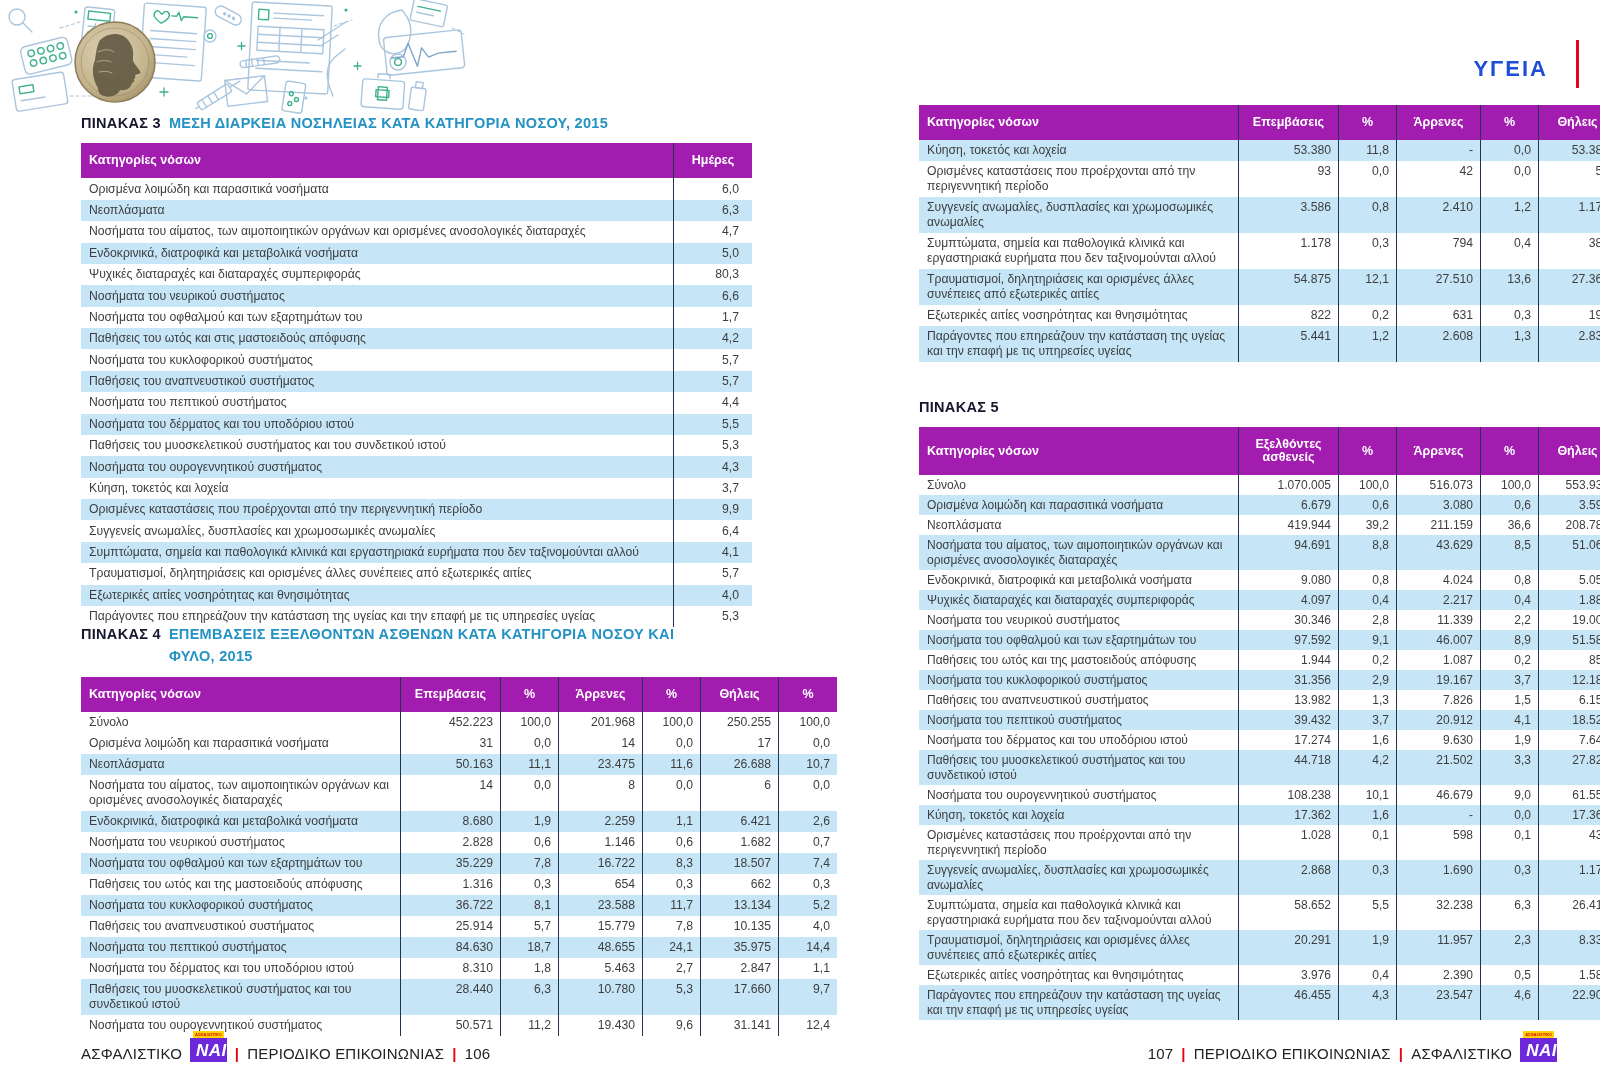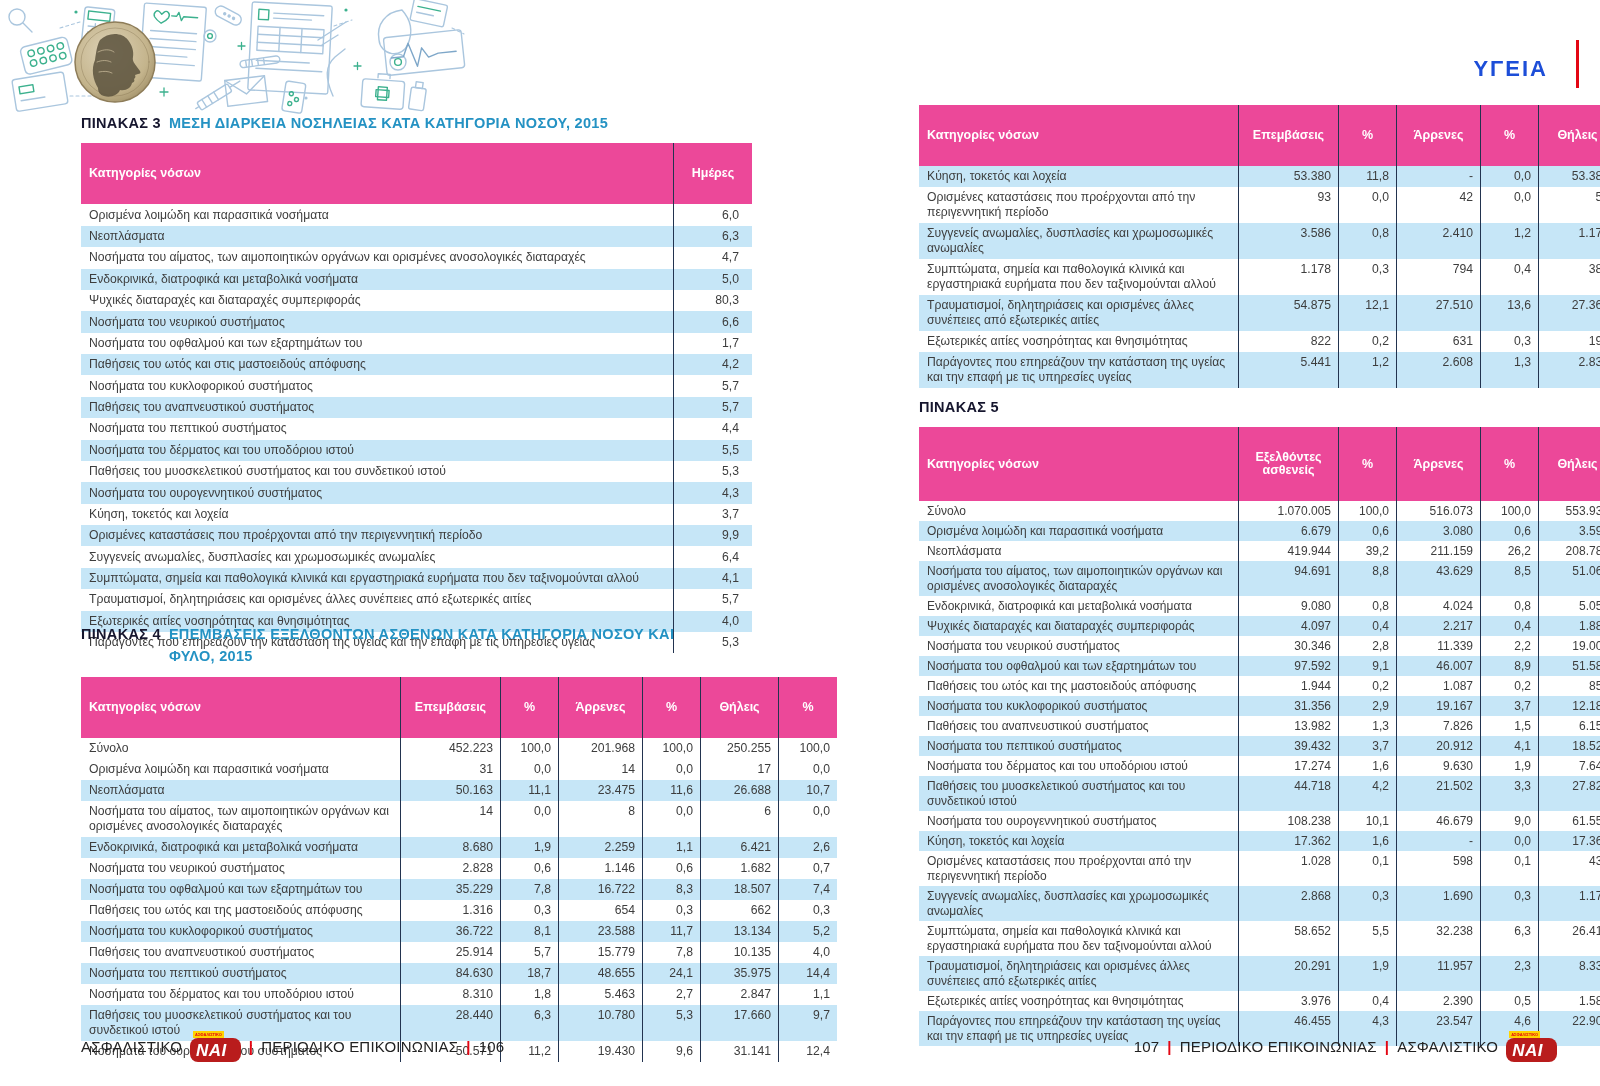--- a/index.html
+++ b/index.html
@@ -19,22 +19,22 @@
   
   .tbl-title{
     display:flex;gap:8px;font-size:14.5px;font-weight:bold;letter-spacing:.3px;
     line-height:1.55;margin:0 0 9px 0;
   }
   .tbl-title .lbl{color:#16162e;white-space:nowrap;}
   .tbl-title .ttl{color:#2492c3;}
   
   table.data-table{border-collapse:collapse;table-layout:fixed;width:638px;}
   table.data-table th{
-    background:#ec4899;color:#fff;font-weight:bold;font-size:12.5px;
-    padding:24px 8px;text-align:center;line-height:13px;vertical-align:middle;
+    background:#a21caf;color:#fff;font-weight:bold;font-size:12.5px;
+    padding:11px 8px;text-align:center;line-height:13px;vertical-align:middle;
   }
   table.data-table th.cat{text-align:left;}
   table.data-table td{
     font-size:12.2px;color:#3d3d3d;padding:3px 8px;line-height:15px;vertical-align:top;
   }
   table.data-table td.cat{text-align:left;}
   table.data-table td.num{text-align:right;padding-right:7px;}
   table.data-table tr.shade td{background:#c6e6f7;}
   table.data-table th + th, table.data-table td + td{border-left:1.4px solid #22334f;}
   
@@ -51,29 +51,29 @@
   table.t-two td.num{padding-right:13px;}
   table.t-two td{padding-top:3.2px;padding-bottom:3.2px;}
   
   table.t-tight td{padding-top:2.5px;padding-bottom:2.5px;font-size:12px;}
   
   .t3-wrap{position:absolute;left:81px;top:112px;width:638px;}
   .t4-wrap{position:absolute;left:81px;top:623px;width:638px;}
   .t4b-wrap{position:absolute;left:919px;top:105px;width:638px;}
   .t5-wrap{position:absolute;left:919px;top:380px;width:638px;margin-top:16px;}
   
-  .footer{position:absolute;top:1038px;display:flex;align-items:flex-start;gap:8px;
+  .footer{position:absolute;top:1038px;display:flex;align-items:flex-end;gap:8px;
     font-size:15px;color:#222;letter-spacing:.2px;}
   .footer-left{left:81px;}
   .footer-right{right:43px;}
   .pipe{color:#e30613;font-weight:bold;}
   .nai-logo{
-    position:relative;display:inline-block;background:#b91c1c;color:#fff;
+    position:relative;display:inline-block;background:#6d28d9;color:#fff;
     font-weight:bold;font-style:italic;font-size:17px;line-height:1;
-    padding:4px 14px 3px 6px;letter-spacing:.5px;border-radius:8px;
+    padding:4px 0 3px 6px;letter-spacing:.5px;
   }
   .nai-logo .tag{
     position:absolute;top:-7px;left:3px;background:#ffd400;color:#e30613;
     font-style:normal;font-weight:bold;font-size:4px;line-height:5px;
     padding:1px 2px;letter-spacing:0;white-space:nowrap;
   }
 </style>
 </head>
 <body>
 
@@ -593,21 +593,21 @@
           <td class="num">0,6</td>
           <td class="num">3.080</td>
           <td class="num">0,6</td>
           <td class="num">3.599</td>
         </tr>
         <tr>
           <td class="cat">Νεοπλάσματα</td>
           <td class="num">419.944</td>
           <td class="num">39,2</td>
           <td class="num">211.159</td>
-          <td class="num">26,2</td>
+          <td class="num">36,6</td>
           <td class="num">208.785</td>
         </tr>
         <tr class="shade">
           <td class="cat">Νοσήματα του αίματος, των αιμοποιητικών οργάνων και ορισμένες ανοσολογικές διαταραχές</td>
           <td class="num">94.691</td>
           <td class="num">8,8</td>
           <td class="num">43.629</td>
           <td class="num">8,5</td>
           <td class="num">51.062</td>
         </tr>

